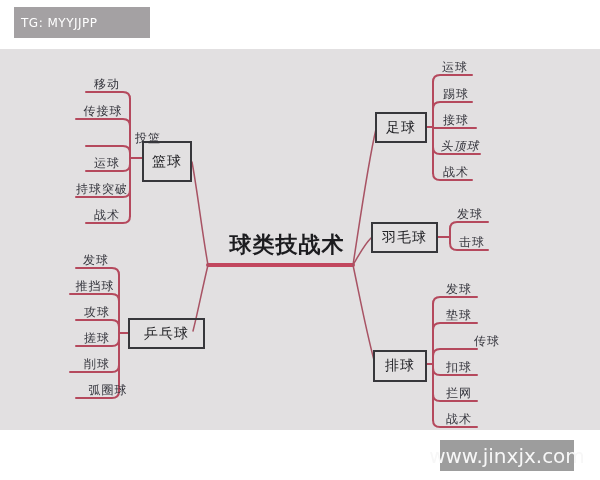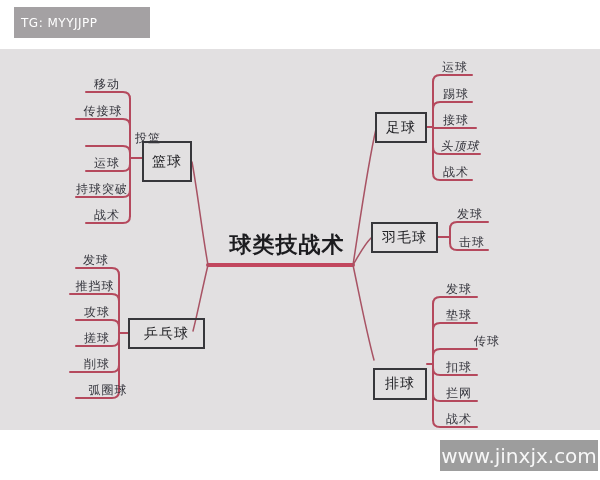--- a/index.html
+++ b/index.html
@@ -1,29 +1,29 @@
 <!DOCTYPE html>
 <html><head>
 <meta charset="utf-8">
 <style>
   html,body{margin:0;padding:0;}
   body{font-family:"DejaVu Sans","Liberation Sans",sans-serif;}
   .stage{position:relative;width:600px;height:480px;background:#ffffff;overflow:hidden;}
   .canvas{position:absolute;left:0;top:49px;width:600px;height:381px;background:#e2e0e1;}
   .badge{position:absolute;display:flex;align-items:center;color:#ffffff;}
   .badge-top{left:14px;top:7px;width:136px;height:31px;background:#a4a1a3;font-size:12px;padding-left:7px;box-sizing:border-box;letter-spacing:0.5px;}
-  .badge-bottom{left:440px;top:440px;width:158px;height:31px;background:#9d9d9d;font-size:20px;justify-content:center;color:#f7f7f7;}
+  .badge-bottom{left:440px;top:440px;width:134px;height:31px;background:#9d9d9d;font-size:20px;justify-content:center;color:#f7f7f7;}
   svg.links{position:absolute;left:0;top:0;width:600px;height:480px;}
   .center-title{position:absolute;left:287px;top:230px;transform:translateX(-50%);font-size:22px;font-weight:bold;color:#1c1c1f;letter-spacing:1px;white-space:nowrap;}
   .node{position:absolute;box-sizing:border-box;border:2px solid #37373b;border-radius:0;display:flex;align-items:center;justify-content:center;font-size:14px;color:#222226;letter-spacing:1px;white-space:nowrap;}
   .node-basketball{left:142px;top:141px;width:50px;height:41px;}
   .node-pingpong{left:128px;top:318px;width:77px;height:31px;}
   .node-soccer{left:375px;top:112px;width:52px;height:31px;}
   .node-badminton{left:371px;top:222px;width:67px;height:31px;}
-  .node-volleyball{left:373px;top:368px;width:54px;height:32px;}
+  .node-volleyball{left:373px;top:350px;width:54px;height:32px;}
   .leaf{position:absolute;transform:translateX(-50%);font-size:12px;color:#35353d;letter-spacing:1px;white-space:nowrap;}
 </style>
 </head>
 <body>
 
 <div class="stage">
 
   <div class="canvas"></div>
 
   <svg class="links" viewBox="0 0 600 480">

